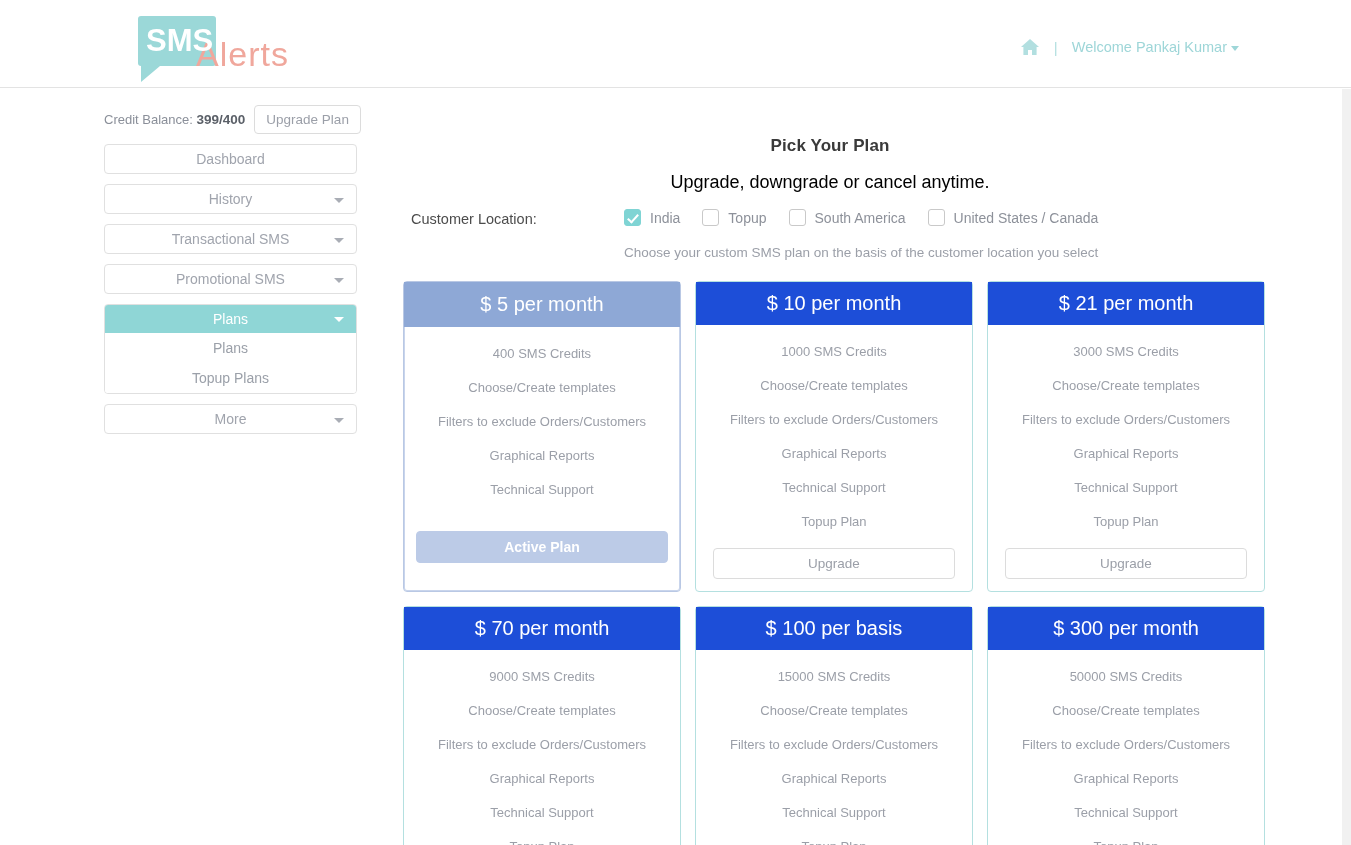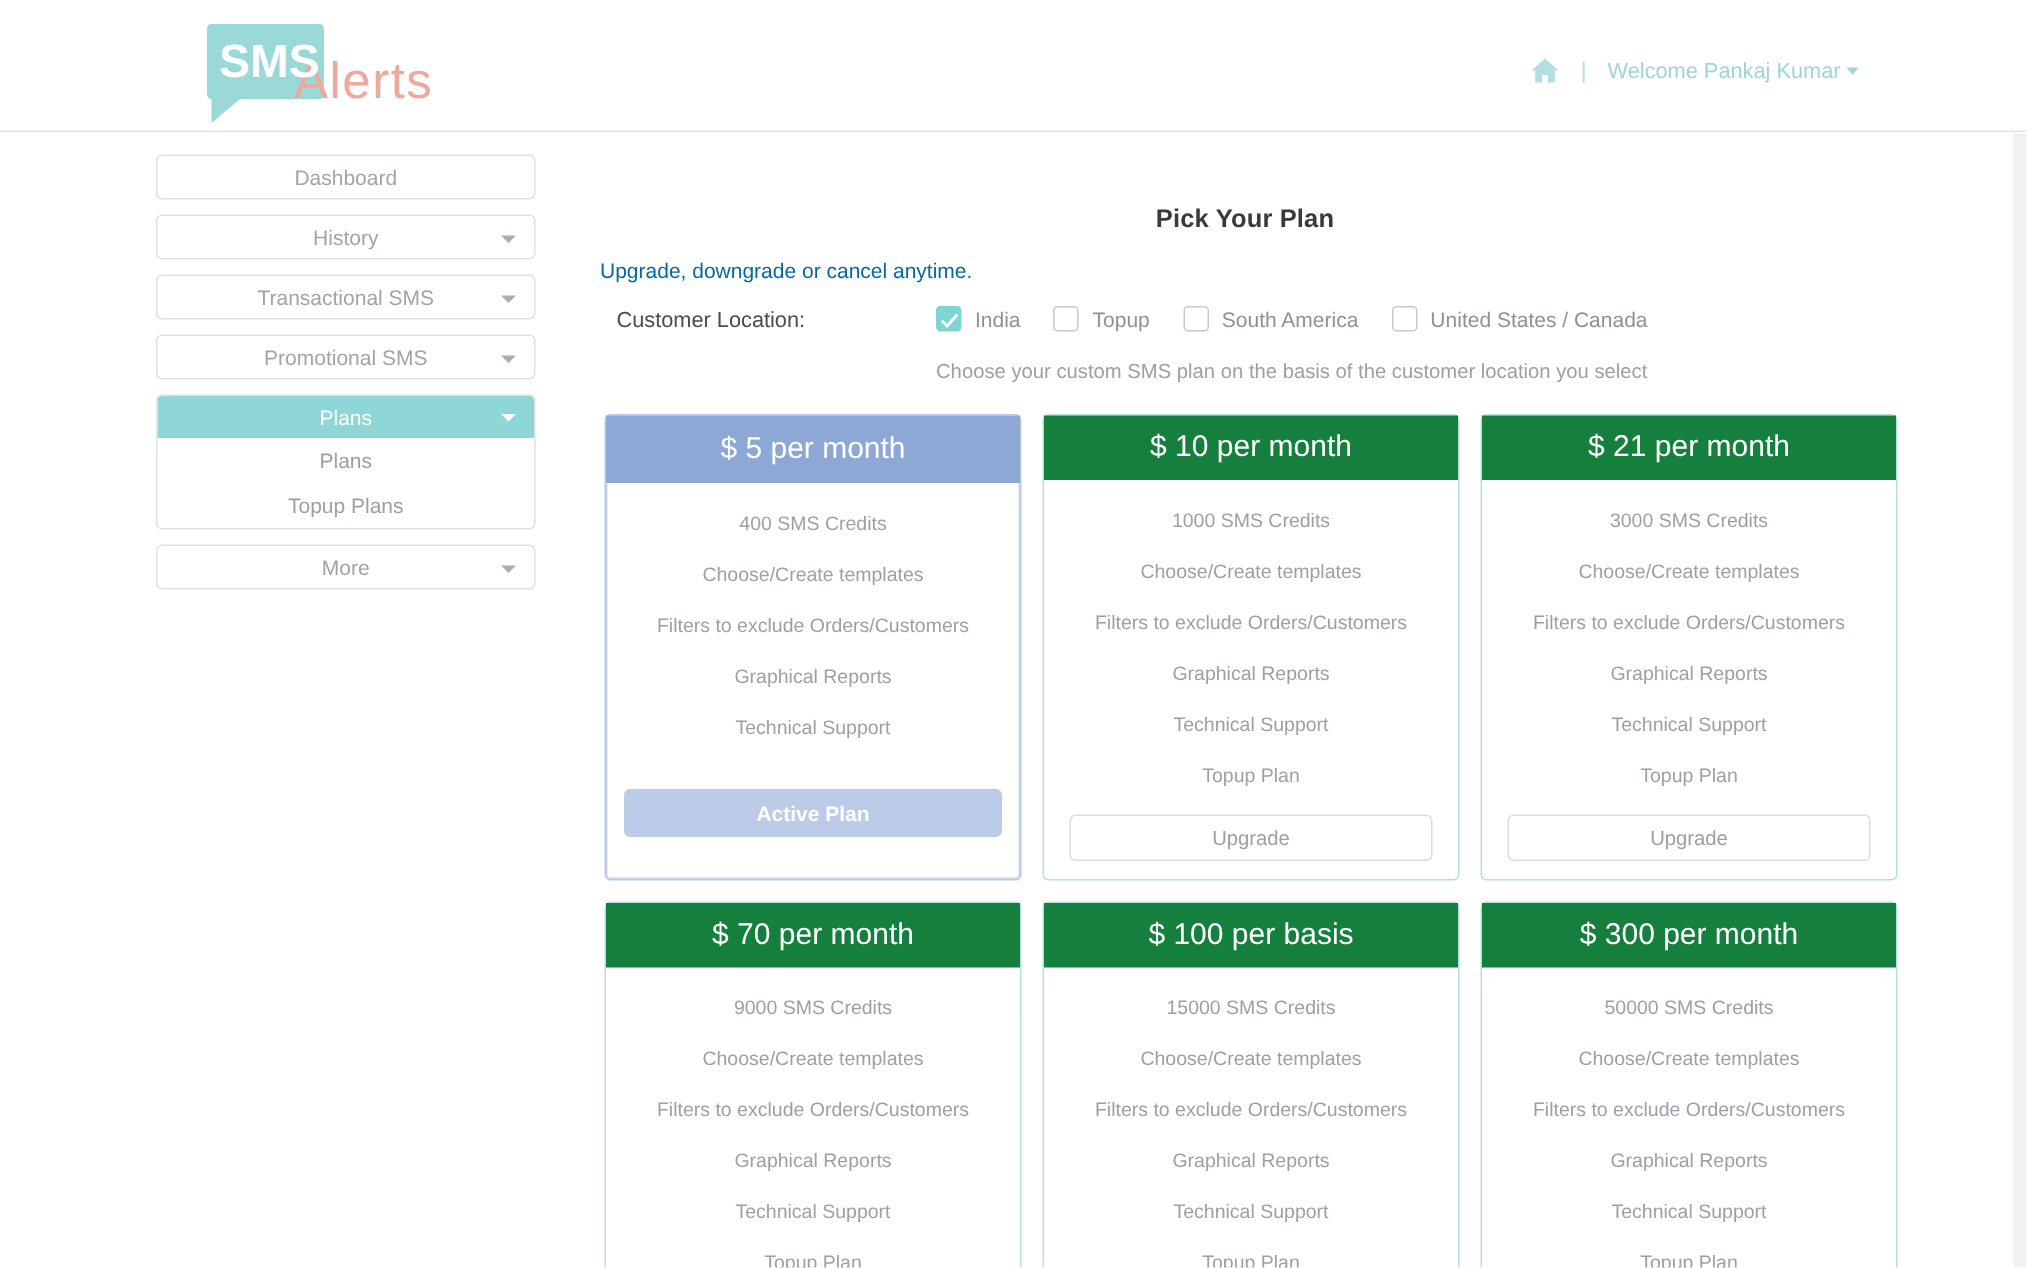--- a/index.html
+++ b/index.html
@@ -197,23 +197,23 @@
   }
   .pick-title {
     text-align: center;
     font-size: 17px;
     color: #3a3a3a;
     font-weight: bold;
     margin-top: 47px;
     letter-spacing: 0.1px;
   }
   .pick-sub {
-    text-align: left;
-    font-size: 14px;
-    color: #0369a1;
+    text-align: center;
+    font-size: 18px;
+    color: #000000;
     margin-top: 16px;
   }
   .loc-row {
     position: relative;
     margin-top: 16px;
     height: 26px;
   }
   .loc-label {
     position: absolute;
     left: 11px; top: 2px;
@@ -281,21 +281,21 @@
     background: #ffffff;
     padding-bottom: 12px;
     position: relative;
   }
   .card.active {
     border-color: #b9c8e4;
     box-shadow: 0 0 0 1px #c9d5ec inset;
   }
   .card-head {
     height: 43px;
-    background: #15803d;
+    background: #1d4ed8;
     color: #ffffff;
     font-size: 20px;
     line-height: 43px;
     text-align: center;
     font-weight: 400;
   }
   .card.active .card-head {
     background: #8ea8d6;
     height: 45px;
     line-height: 45px;
@@ -354,20 +354,27 @@
     </span>
     <span class="sep">|</span>
     <span><span class="welcome">Welcome Pankaj Kumar</span><span class="caret-down"></span></span>
   </div>
 </div>
 
 <div class="page">
 
   <div class="sidebar">
 
+    <div class="credit-row">
+      <div class="credit-text">
+        <span>Credit Balance:</span>
+        <b>399/400</b>
+      </div>
+      <button class="upgrade-plan-btn">Upgrade Plan</button>
+    </div>
 
     <div class="nav-btn">
       <span>Dashboard</span>
     </div>
 
     <div class="nav-btn">
       <span>History</span>
       <span class="nav-caret"></span>
     </div>
 

